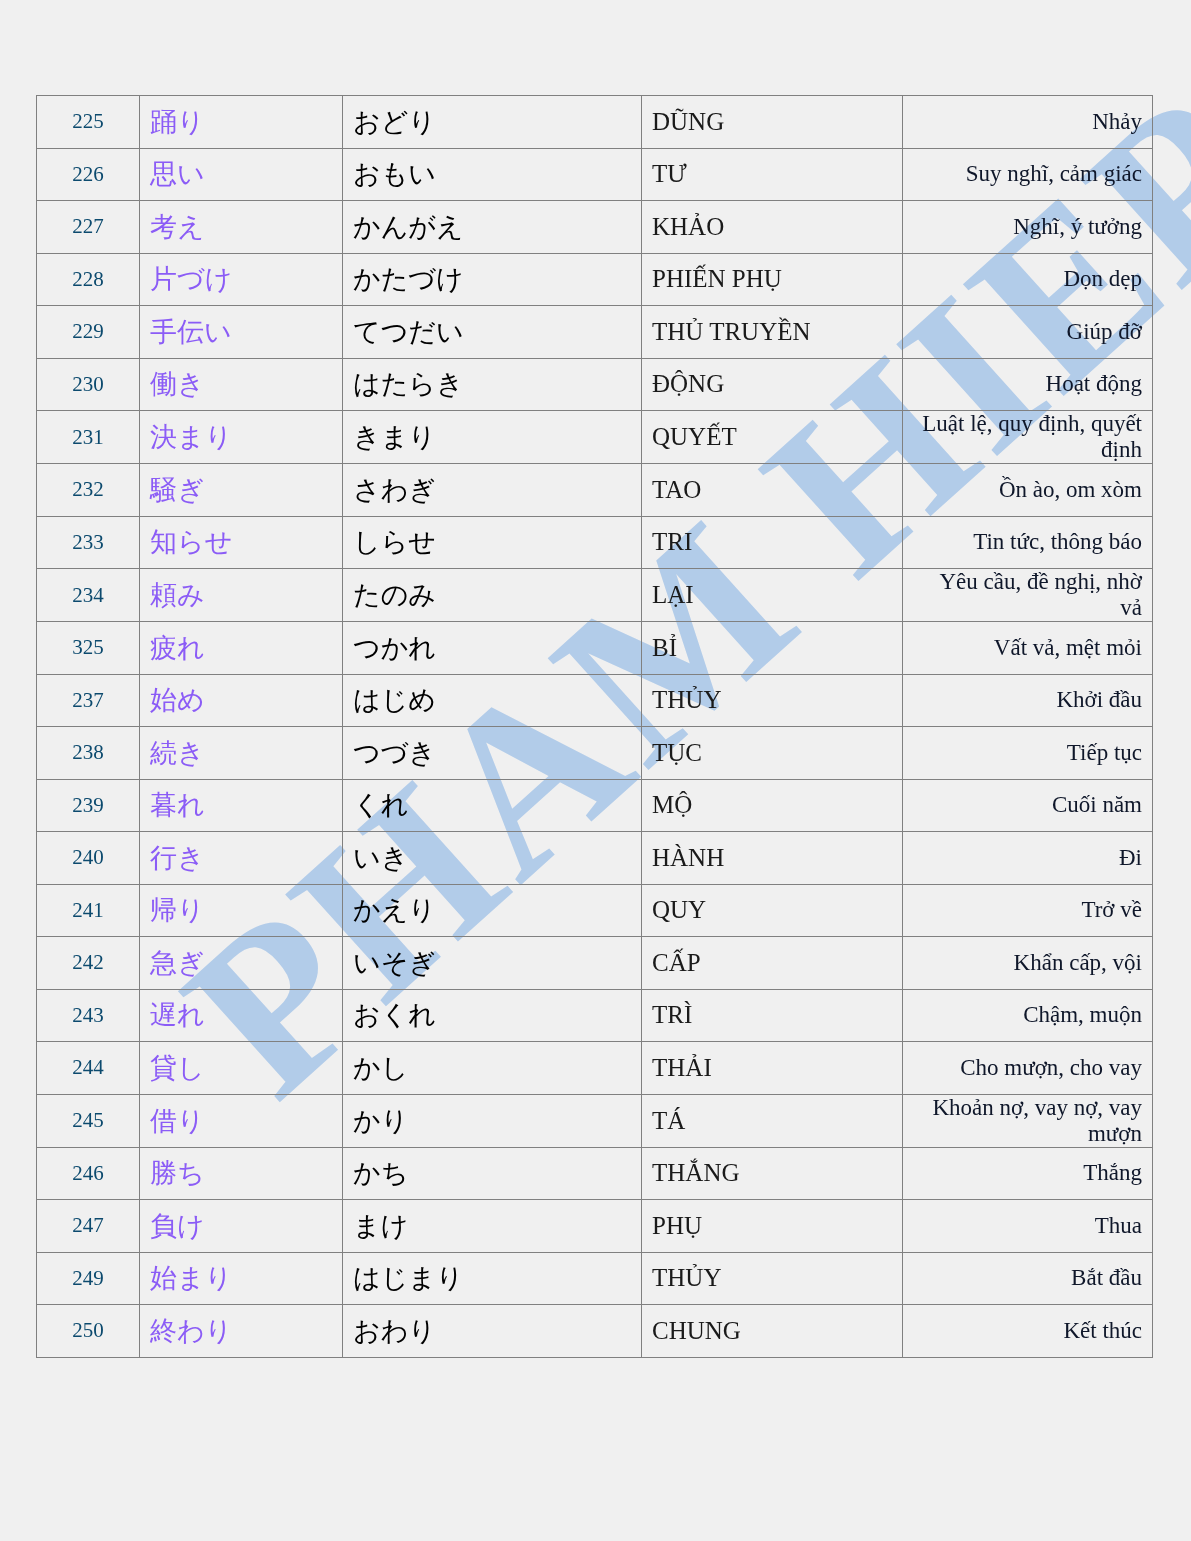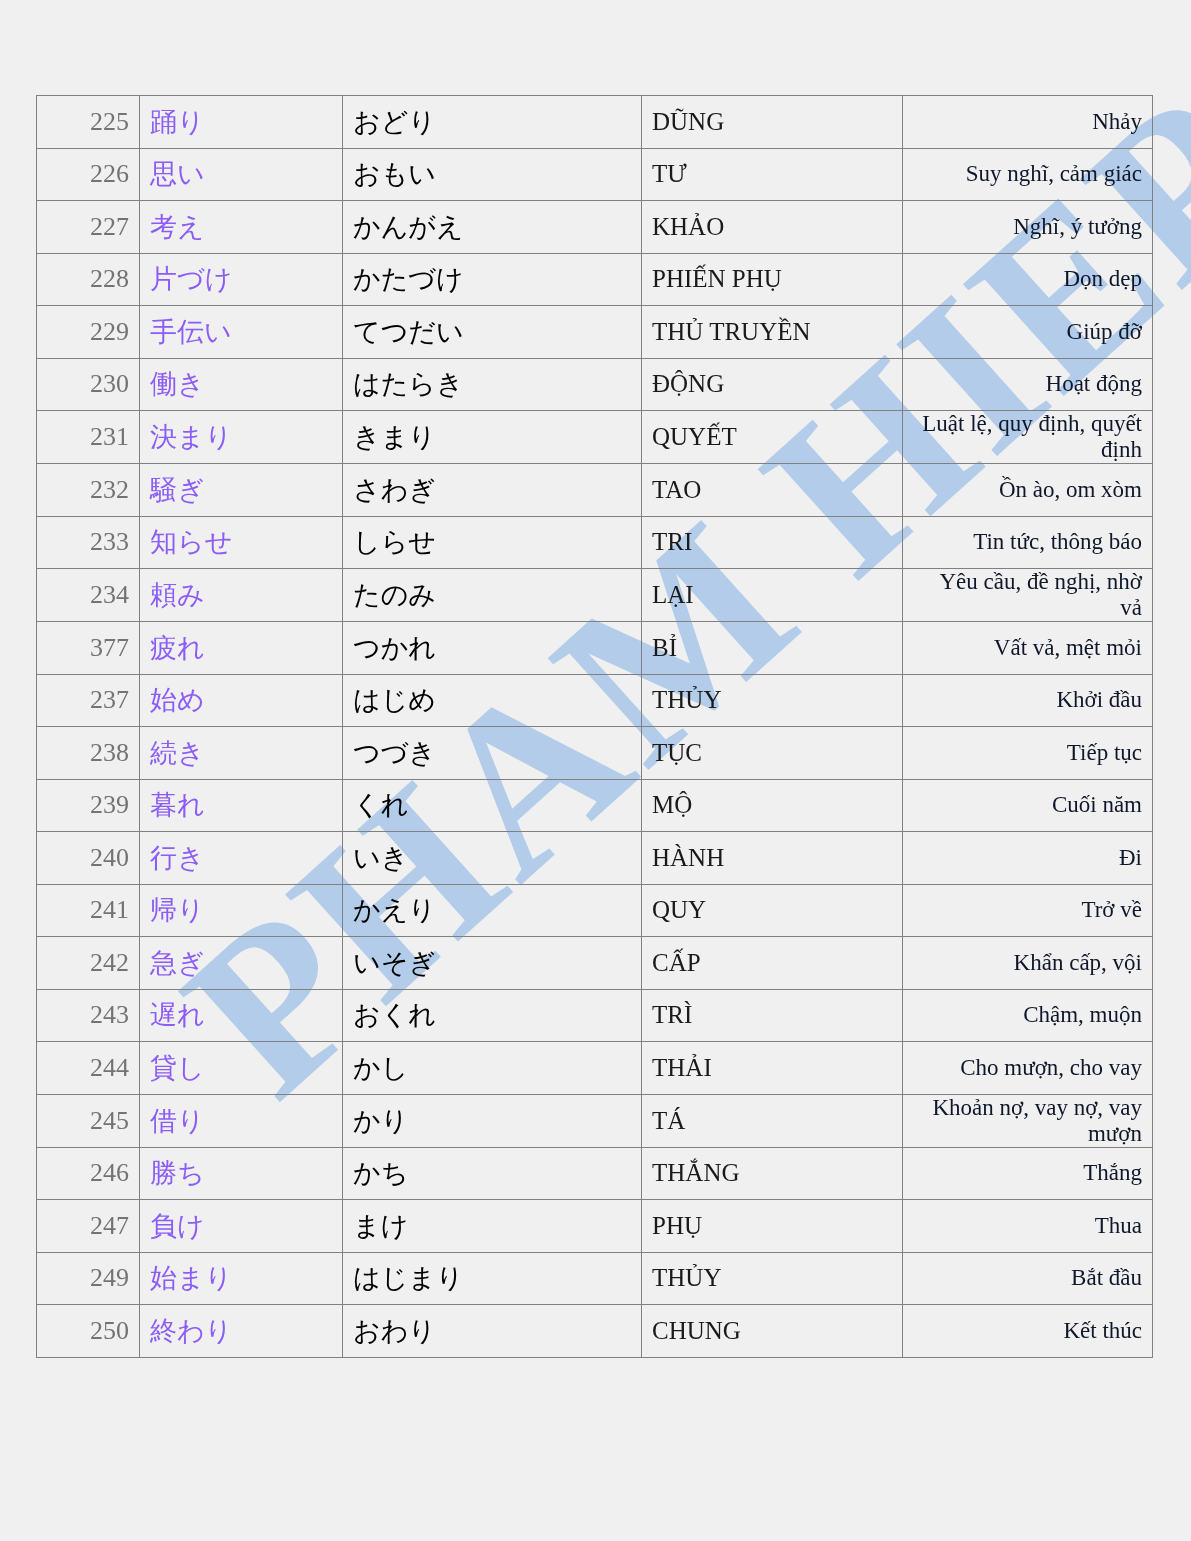--- a/index.html
+++ b/index.html
@@ -57,23 +57,23 @@
   }
   table.vocab td {
     border: 1px solid #808080;
     height: 51.5px;
     padding: 0 10px;
     vertical-align: middle;
     background: transparent;
   }
   td.c-num {
     width: 82px;
-    text-align: right;
-    font-size: 26px;
-    color: #737373;
+    text-align: center;
+    font-size: 21px;
+    color: #0c4a6e;
     font-family: "Liberation Serif", serif;
   }
   td.c-jp {
     width: 182px;
     font-size: 27px;
     font-family: "DejaVu Sans", sans-serif;
     color: #8b5cf6;
     padding-left: 16px;
   }
   td.c-kana {
@@ -173,21 +173,21 @@
           <td class="c-meaning">Tin tức, thông báo</td>
         </tr>
         <tr>
           <td class="c-num">234</td>
           <td class="c-jp">頼み</td>
           <td class="c-kana">たのみ</td>
           <td class="c-hanviet">LẠI</td>
           <td class="c-meaning">Yêu cầu, đề nghị, nhờ vả</td>
         </tr>
         <tr>
-          <td class="c-num">377</td>
+          <td class="c-num">325</td>
           <td class="c-jp">疲れ</td>
           <td class="c-kana">つかれ</td>
           <td class="c-hanviet">BỈ</td>
           <td class="c-meaning">Vất vả, mệt mỏi</td>
         </tr>
         <tr>
           <td class="c-num">237</td>
           <td class="c-jp">始め</td>
           <td class="c-kana">はじめ</td>
           <td class="c-hanviet">THỦY</td>

